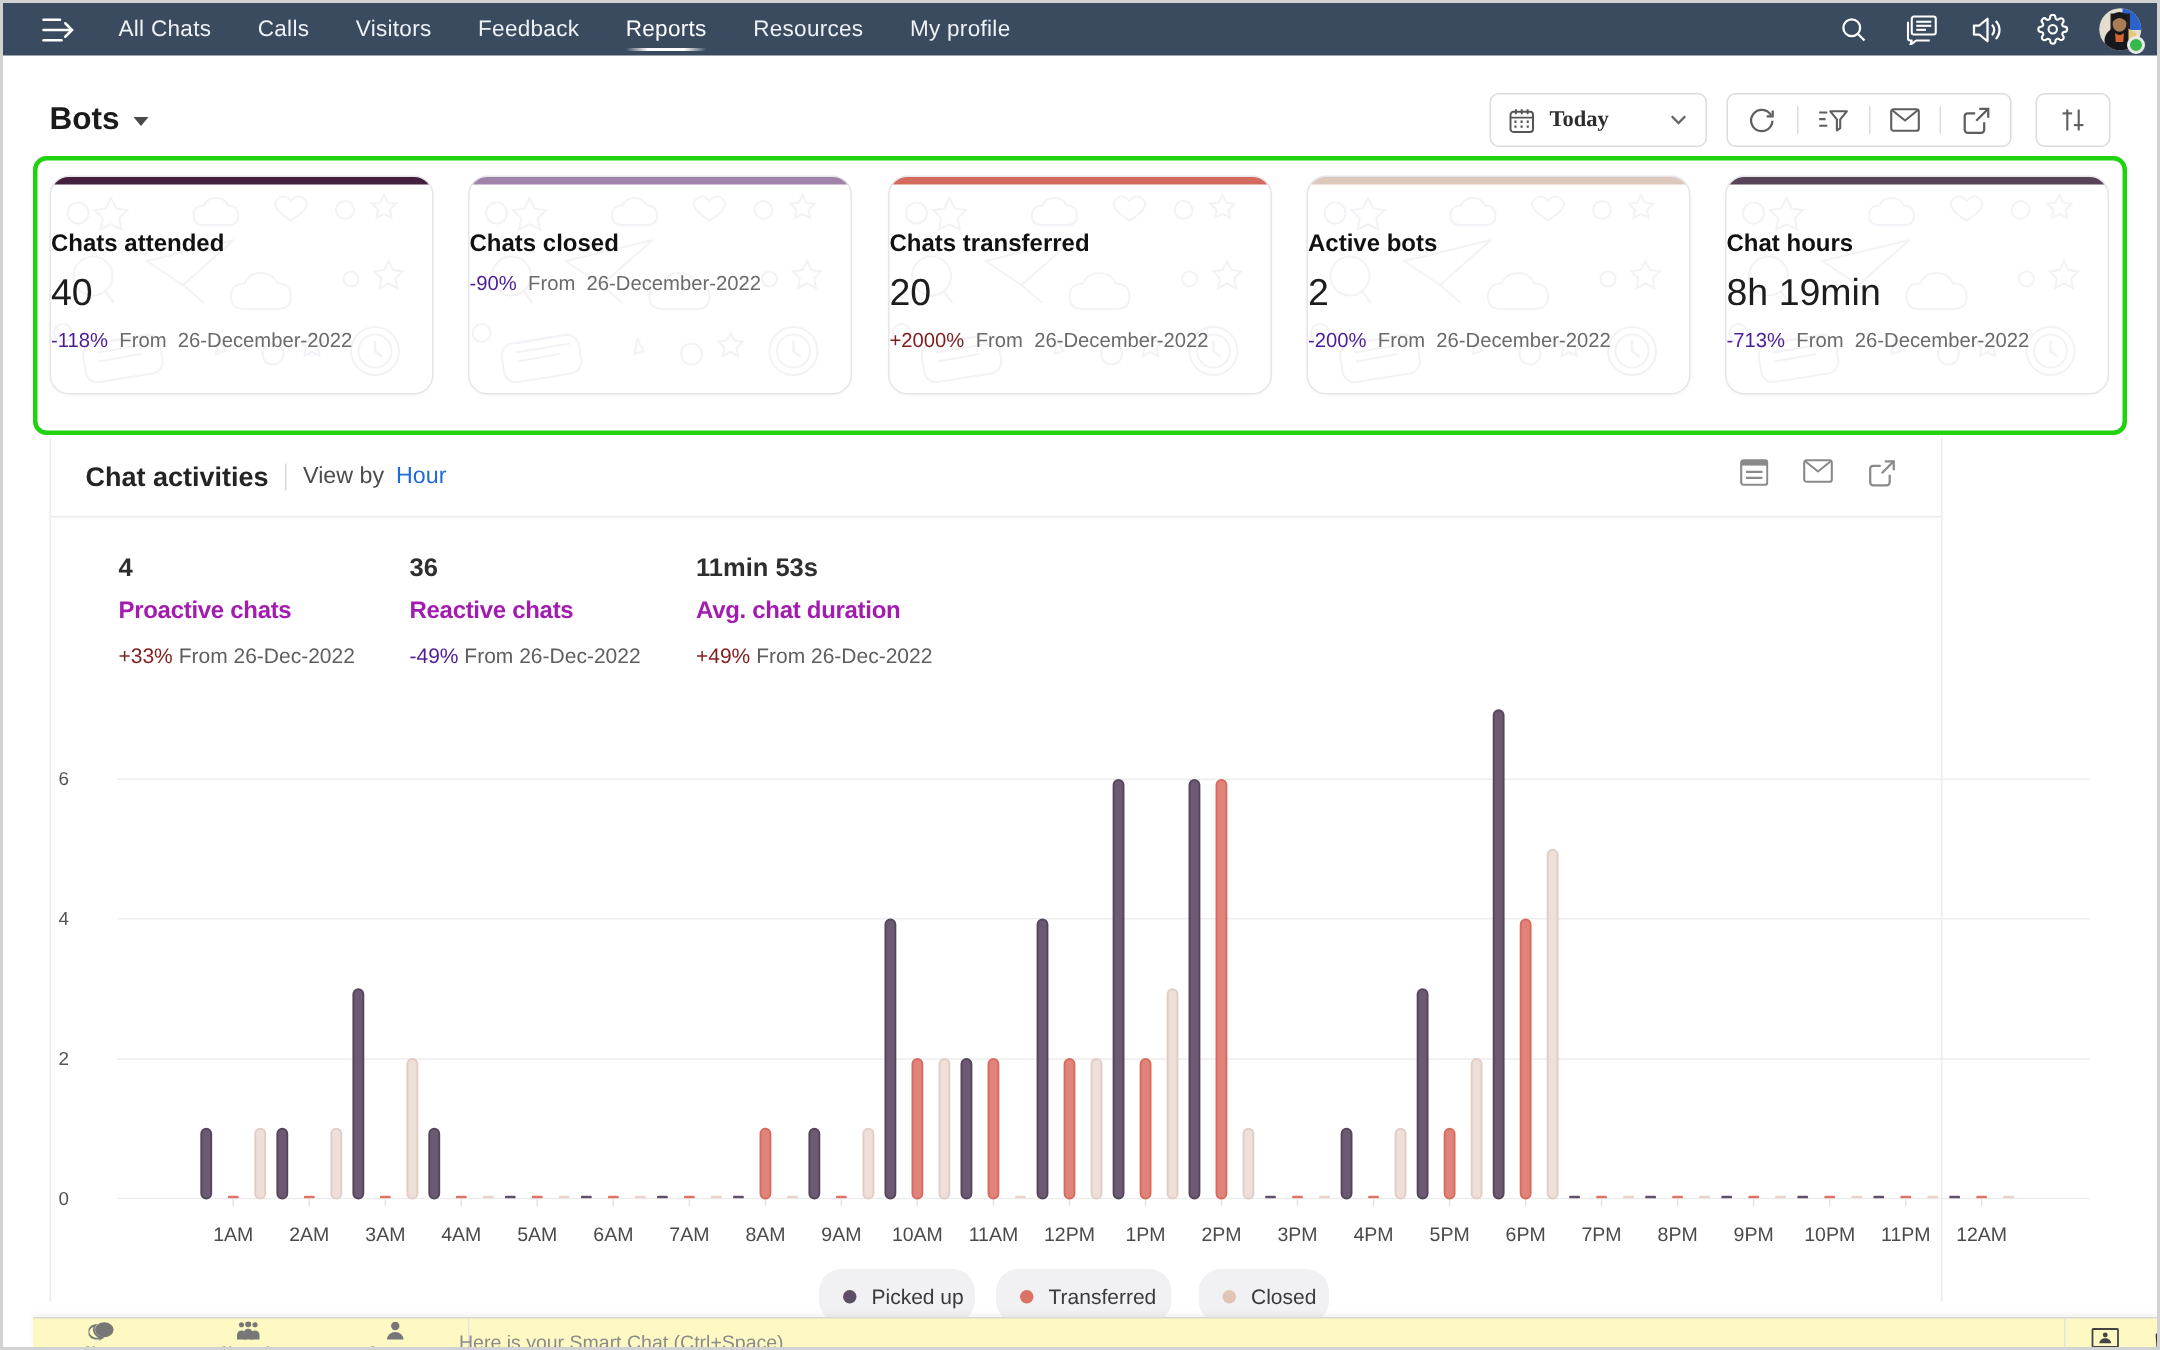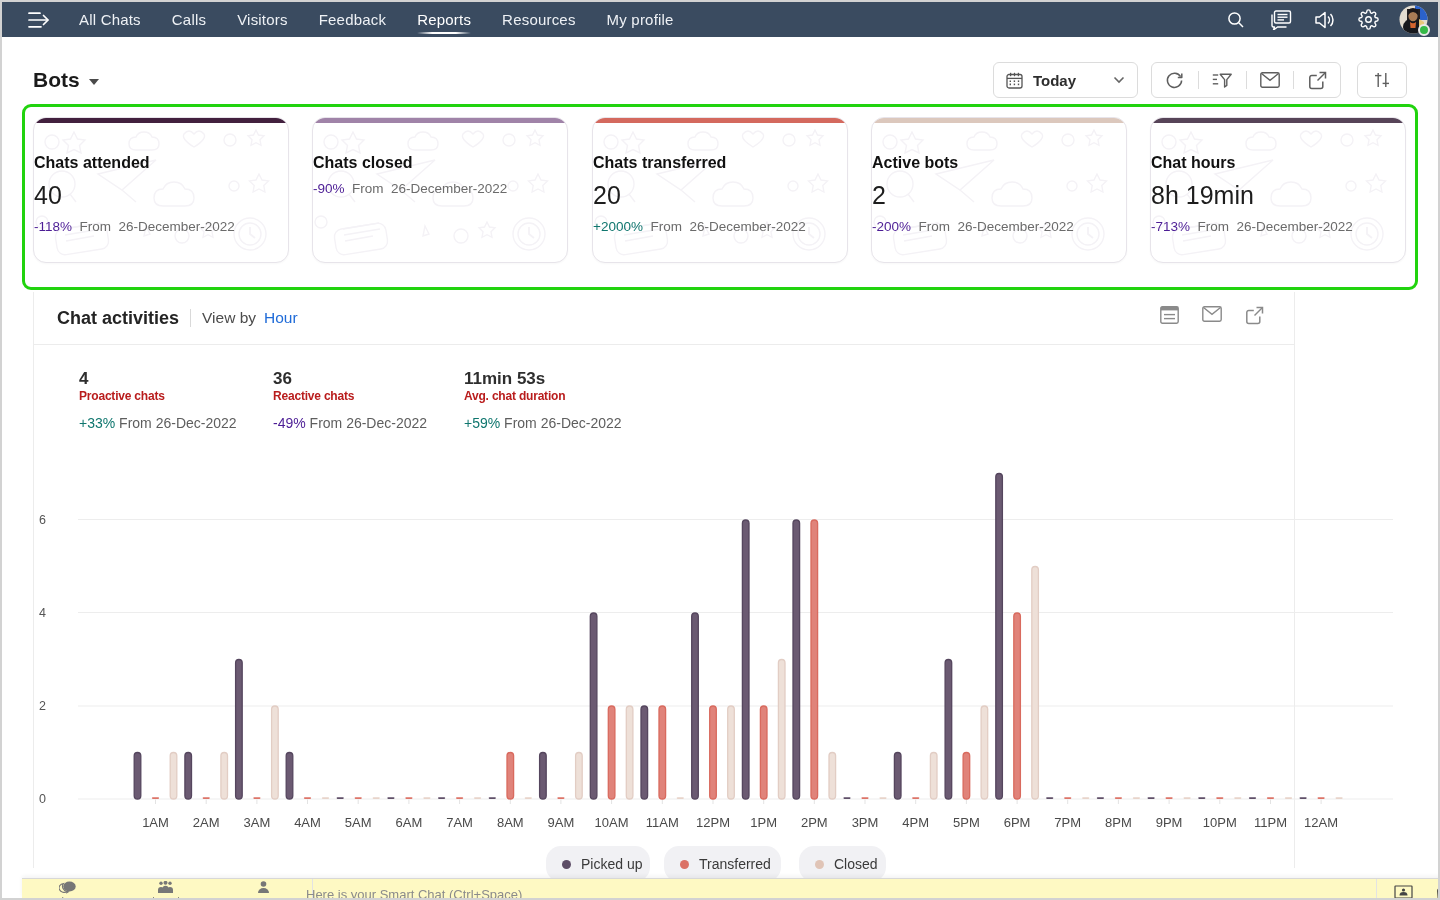--- a/index.html
+++ b/index.html
@@ -14,49 +14,49 @@
   #nav .menu { display:flex; align-items:center; color:#eef1f5; font-size:15px; }
   #nav .menu span { margin-right:31px; letter-spacing:.2px; }
   #nav .menu .active { color:#fff; position:relative; }
   #nav .menu .active:after { content:""; position:absolute; left:0; right:0; bottom:-6px; height:2.5px;
     background:linear-gradient(90deg, rgba(255,255,255,0), #fdfdfd 28%, #fdfdfd 72%, rgba(255,255,255,0)); border-radius:2px; }
   .navicons { position:absolute; right:10px; top:0; height:35px; display:flex; align-items:center; }
   
   #bots { position:absolute; left:33px; top:68px; font-size:21px; font-weight:bold; color:#1b1b1b; }
   #bots .caret { display:inline-block; margin-left:9px; vertical-align:2px;
     border-left:5.5px solid transparent; border-right:5.5px solid transparent; border-top:6.5px solid #4a4a4a; }
-  .btn { position:absolute; top:62px; height:36px; background:#fff; border:1px solid #dcdcdc; border-radius:6px; }
+  .btn { position:absolute; top:62px; height:36px; background:#fff; border:1px solid #dcdcdc; border-radius:6px;font-family:Liberation Serif, serif; }
   #btn-today { left:993px; width:145px; display:flex; align-items:center; padding:0 12px; }
   #btn-today .lbl { font-size:15px; font-weight:bold; color:#2d2d2d; margin-left:10px; }
   #btn-group { left:1151px; width:190px; display:flex; align-items:center; justify-content:space-evenly; }
   #btn-group .sep { width:1px; height:18px; background:#dcdcdc; }
   #btn-sliders { left:1357px; width:50px; display:flex; align-items:center; justify-content:center; }
   
   #greenbox { position:absolute; left:22px; top:104px; width:1396px; height:186px;
     border:3px solid #21d30e; border-radius:9px; }
   .card { position:absolute; top:10px; width:256px; height:146px; background:#fff;
     border:1px solid #e7e4ea; border-radius:13px; overflow:hidden; 
     box-shadow:0 1px 2px rgba(0,0,0,.03); }
   .card .topbar { position:absolute; left:-1px; top:-1px; right:-1px; height:6px; }
   .card .t { margin-top:36px; font-size:16px; font-weight:bold; color:#111; position:relative; }
   .card .v { margin-top:9px; font-size:25px; color:#1d1d1d; position:relative; }
   .card .d { margin-top:9px; font-size:13.5px; color:#6b6b6b; position:relative; }
-  .neg { color:#4c1d95; } .pos { color:#0f766e; }
+  .neg { color:#4c1d95; } .pos { color:#7f1d1d; }
   
   #panel { position:absolute; left:33px; top:292px; width:1262px; height:576px;
     border-left:1px solid #ececec; border-right:1px solid #ececec; background:#fff; }
   #panel-head { height:53px; border-bottom:1px solid #ececec; display:flex; align-items:center; padding-left:23px; }
   #panel-head .title { font-size:18px; font-weight:bold; color:#242424; }
   #panel-head .div { width:1px; height:18px; background:#d9d9d9; margin:0 11px; }
   #panel-head .vb { font-size:15.5px; color:#4c4c4c; }
   #panel-head .hour { font-size:15.5px; color:#1f6bd8; margin-left:8px; }
   .headicons { position:absolute; right:30px; top:14px; display:flex; gap:23px; }
   .stat { position:absolute; top:77px; }
   .stat .n { font-size:17px; font-weight:bold; color:#2e2e2e; }
-  .stat .l { font-size:12px; font-weight:bold; color:#b91c1c; margin-top:0; letter-spacing:-0.2px; }
+  .stat .l { font-size:16px; font-weight:bold; color:#a21caf; margin-top:10px; letter-spacing:-0.2px; }
   .stat .d { font-size:14px; color:#5e5e5e; margin-top:12px; }
   
   .pill { position:absolute; top:846px; height:36px; background:#f1f1f4; border-radius:15px;
     display:flex; align-items:center; font-size:14px; color:#3a3a3a; }
   .pill .dot { width:9px; height:9px; border-radius:50%; margin:0 10px 0 16px; }
   
   #bottombar { position:absolute; left:2px; bottom:2px; width:1436px; height:20px; background:#fef9c3; z-index:20;
     border-top:1px solid #d8d8d8; box-shadow:0 -2px 4px rgba(0,0,0,.05);margin-left:20px; }
   .bitem { position:absolute; top:2px; text-align:center; color:#6e6e6e; font-size:9px; width:60px; }
   #bb-sep1 { position:absolute; left:290px; top:0; width:1px; height:30px; background:#e3e3e3; }
@@ -285,21 +285,21 @@
       <div class="d"><span class="pos">+33%</span> From 26-Dec-2022</div>
     </div>
     <div class="stat" style="left:239px">
       <div class="n">36</div>
       <div class="l">Reactive chats</div>
       <div class="d"><span class="neg">-49%</span> From 26-Dec-2022</div>
     </div>
     <div class="stat" style="left:430px">
       <div class="n">11min 53s</div>
       <div class="l">Avg. chat duration</div>
-      <div class="d"><span class="pos">+59%</span> From 26-Dec-2022</div>
+      <div class="d"><span class="pos">+49%</span> From 26-Dec-2022</div>
     </div>
   </div>
   <svg id="chart" style="position:absolute;left:33px;top:450px" width="1378" height="396" viewBox="0 0 1378 396" font-family="Liberation Sans, sans-serif">
   <line x1="45" y1="69.5" x2="1360" y2="69.5" stroke="#ededed" stroke-width="1"></line>
   <text x="13" y="73.5" text-anchor="end" font-size="12.5" fill="#555">6</text>
   <line x1="45" y1="162.5" x2="1360" y2="162.5" stroke="#ededed" stroke-width="1"></line>
   <text x="13" y="166.5" text-anchor="end" font-size="12.5" fill="#555">4</text>
   <line x1="45" y1="256.0" x2="1360" y2="256.0" stroke="#ededed" stroke-width="1"></line>
   <text x="13" y="260.0" text-anchor="end" font-size="12.5" fill="#555">2</text>
   <line x1="45" y1="349.0" x2="1360" y2="349.0" stroke="#ededed" stroke-width="1"></line>

